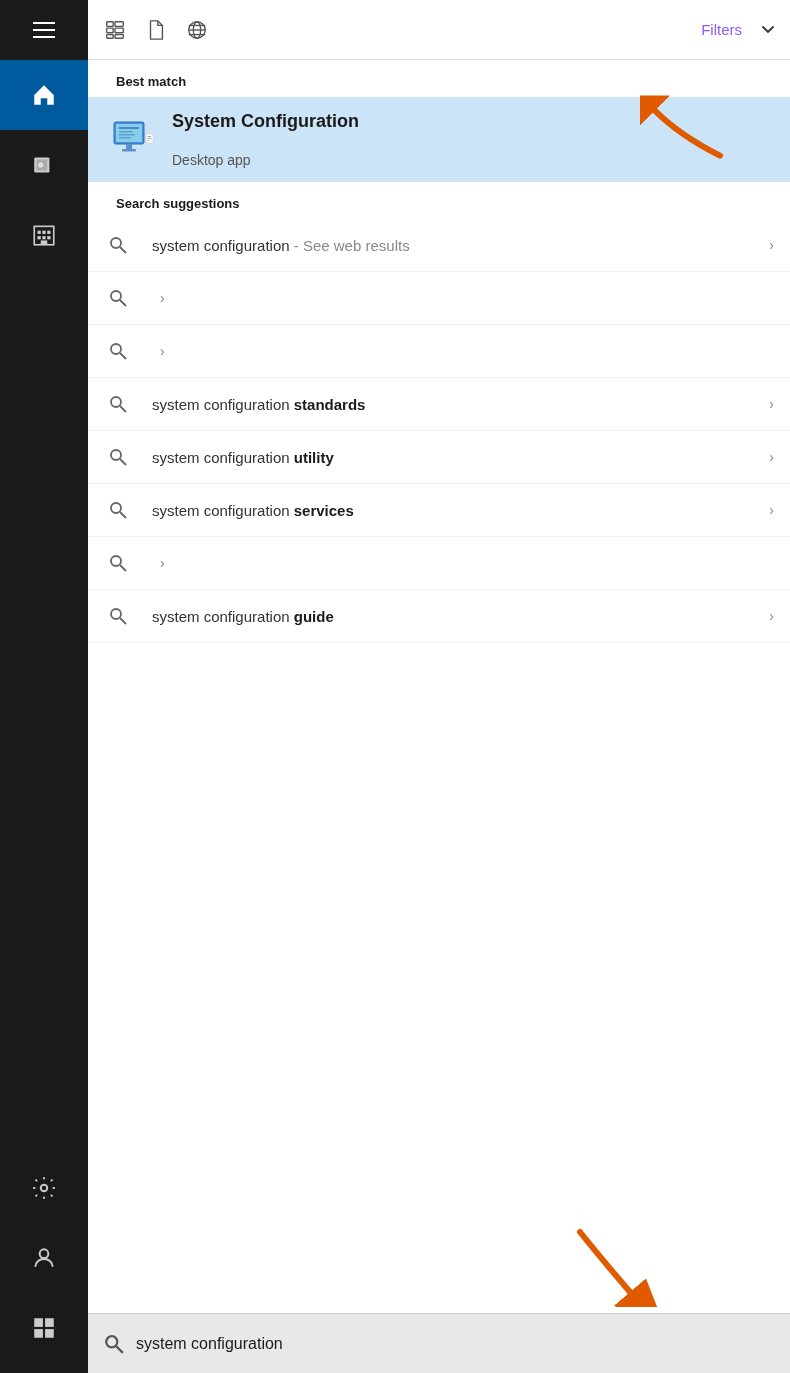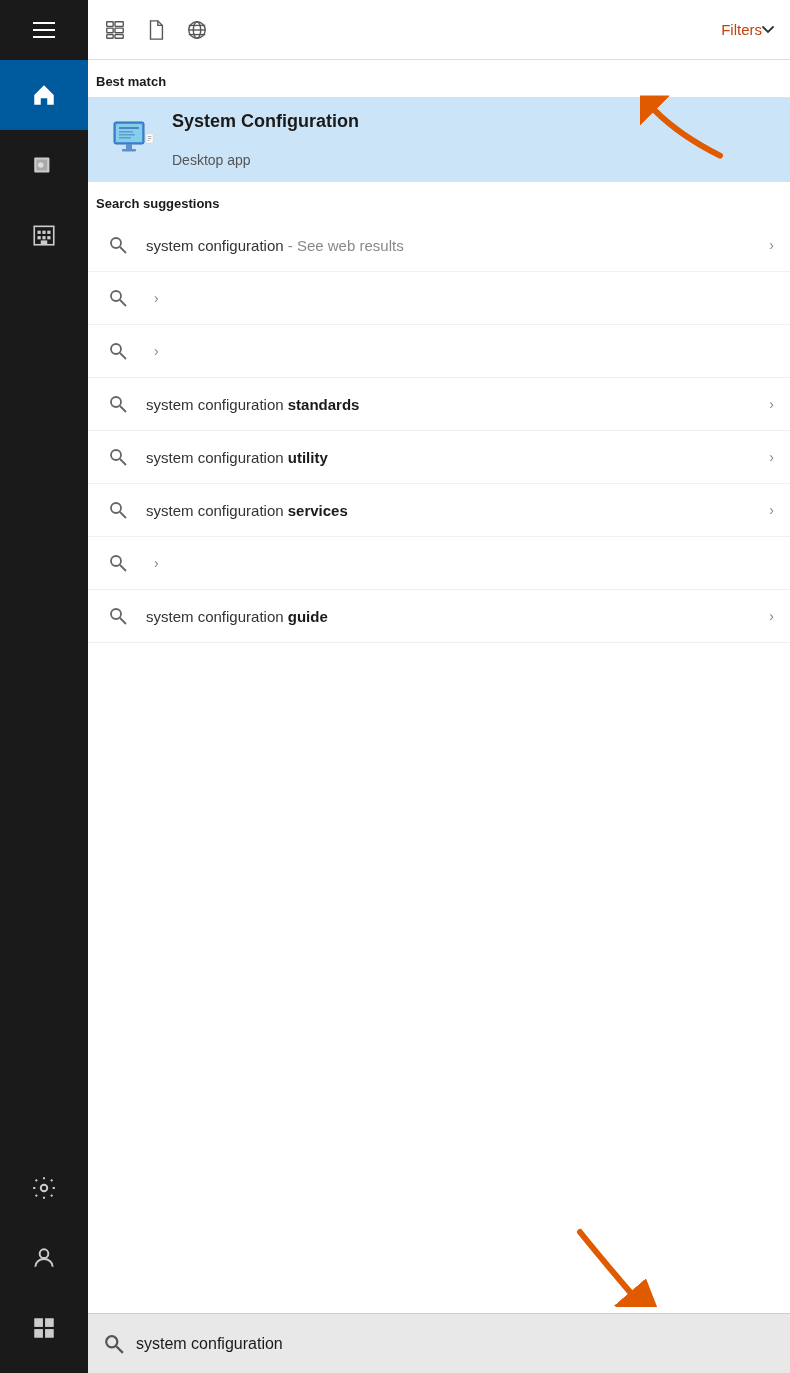--- a/index.html
+++ b/index.html
@@ -116,40 +116,40 @@
       font-size: 20px;
     }
 
     .toolbar-spacer {
       flex: 1;
     }
 
     .filters-btn {
       display: flex;
       align-items: center;
-      gap: 0;
+      gap: 20px;
       font-size: 15px;
-      color: #c2410c;
+      color: #8b5cf6;
       cursor: pointer;
       font-weight: 400;
     }
 
     
     .results {
       flex: 1;
       overflow-y: auto;
       display: flex;
       flex-direction: column;
     }
 
     .section-label {
       font-size: 13px;
       font-weight: 700;
       color: #1a1a1a;
-      padding: 14px 20px 8px 8px;
+      padding: 14px 20px 8px 28px;
     }
 
     
     .best-match-item {
       display: flex;
       align-items: center;
       padding: 14px 20px;
       background: #cce4f7;
       cursor: pointer;
       gap: 16px;
@@ -197,20 +197,21 @@
     }
 
     
     .suggestion-item {
       display: flex;
       align-items: center;
       padding: 12px 16px;
       cursor: pointer;
       border-bottom: 1px solid #f0f0f0;
       position: relative;
+      gap: 6px;
     }
 
     .suggestion-search-icon {
       width: 28px;
       height: 28px;
       margin-right: 14px;
       flex-shrink: 0;
       color: #666;
       display: flex;
       align-items: center;

